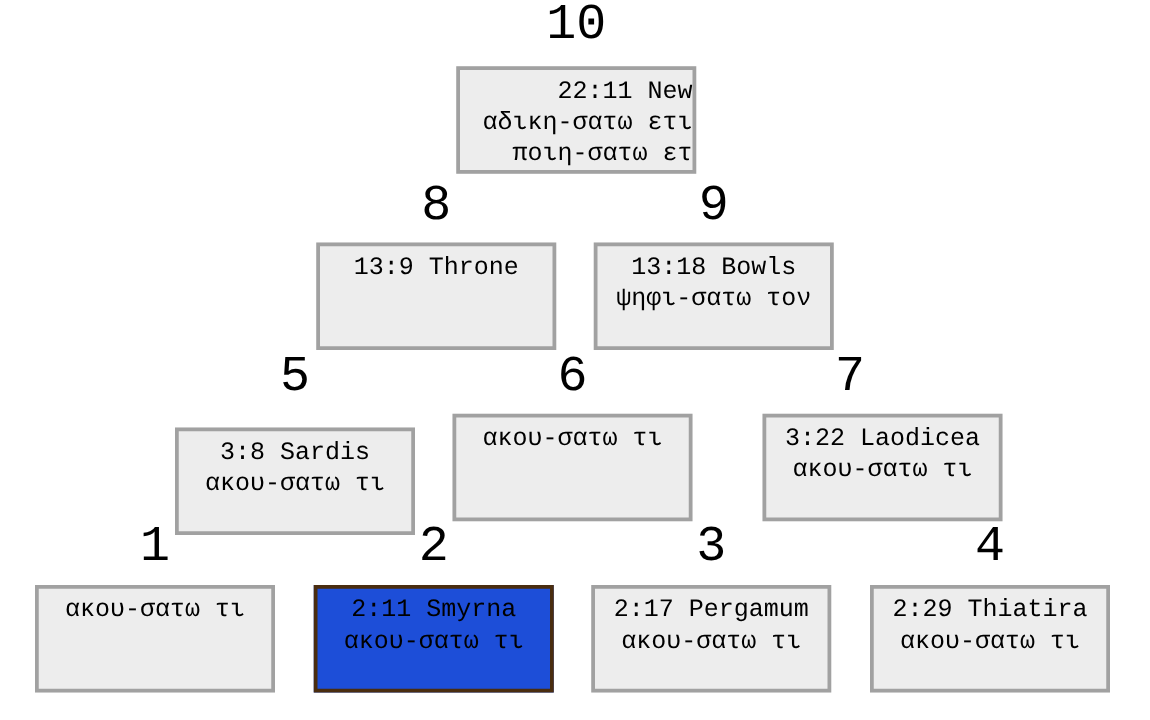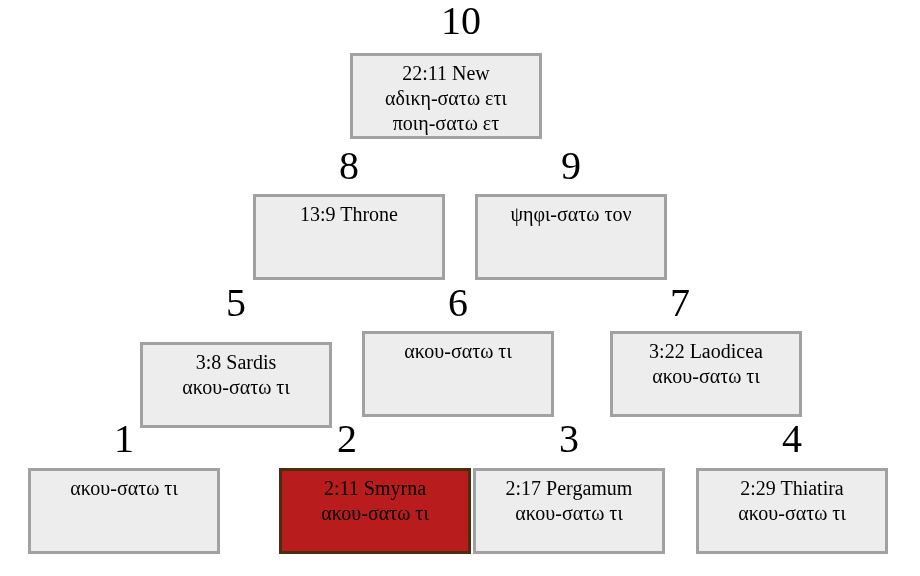--- a/index.html
+++ b/index.html
@@ -5,21 +5,21 @@
   html, body {
     margin: 0;
     padding: 0;
     background: #ffffff;
   }
   #stage {
     position: relative;
     width: 920px;
     height: 576px;
     background: #ffffff;
-    font-family: Liberation Serif, serif;
+    font-family: Liberation Mono, monospace;
     color: #000000;
     overflow: hidden;
   }
   .num {
     position: absolute;
     width: 192px;
     text-align: center;
     font-size: 40px;
     line-height: 40px;
     color: #000000;
@@ -32,23 +32,22 @@
     box-sizing: border-box;
     background: #ededed;
     border: 3px solid #a1a1a1;
     text-align: center;
     padding-top: 5px;
     font-size: 20px;
     line-height: 25px;
     overflow: hidden;
   }
   .box.highlight {
-    background: #b91c1c;
+    background: #1d4ed8;
     border-color: #4a2d0f;
-    margin-left: 28px;
   }
   .box div { white-space: nowrap; }
 
   
   .pos-box-1  { left: 28px;  top: 468px; }
   .pos-box-2  { left: 251px; top: 468px; }
   .pos-box-3  { left: 473px; top: 468px; }
   .pos-box-4  { left: 696px; top: 468px; }
   .pos-num-1  { left: 28px;  top: 419px; }
   .pos-num-2  { left: 251px; top: 419px; }
@@ -60,21 +59,21 @@
   .pos-box-7  { left: 584px; top: 331px; margin-left: 26px; }
   .pos-num-5  { left: 140px; top: 283px; }
   .pos-num-6  { left: 362px; top: 283px; }
   .pos-num-7  { left: 584px; top: 283px; }
   
   .pos-box-8  { left: 253px; top: 194px; }
   .pos-box-9  { left: 475px; top: 194px; }
   .pos-num-8  { left: 253px; top: 146px; }
   .pos-num-9  { left: 475px; top: 146px; }
   
-  .pos-box-10 { left: 350px; top: 53px; }
+  .pos-box-10 { left: 365px; top: 53px; text-align: right; }
   .pos-num-10 { left: 365px; top: 1px; }
 </style>
 </head>
 <body>
 
 <div id="stage">
 
   <div class="num pos-num-10">10</div>
   <div class="box pos-box-10">
     <div>22:11 New</div>
@@ -82,20 +81,21 @@
     <div>ποιη-σατω ετ</div>
   </div>
 
   <div class="num pos-num-8">8</div>
   <div class="box pos-box-8">
     <div>13:9 Throne</div>
   </div>
 
   <div class="num pos-num-9">9</div>
   <div class="box pos-box-9">
+    <div>13:18 Bowls</div>
     <div>ψηφι-σατω τον</div>
   </div>
 
   <div class="num pos-num-5">5</div>
   <div class="box pos-box-5">
     <div>3:8 Sardis</div>
     <div>ακου-σατω τι</div>
   </div>
 
   <div class="num pos-num-6">6</div>

